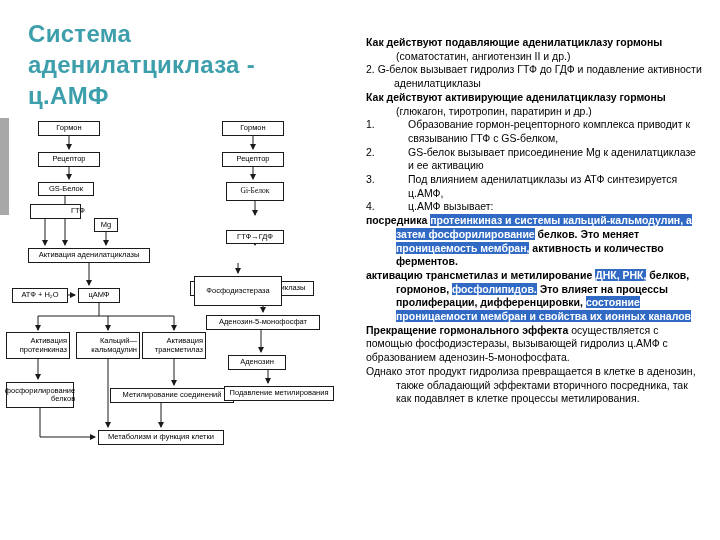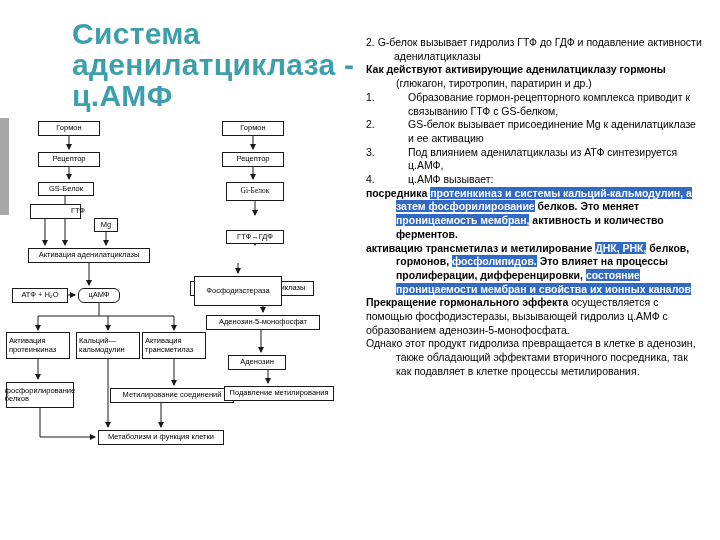--- a/index.html
+++ b/index.html
@@ -10,34 +10,33 @@
   body{
     width:720px;height:540px;background:#ffffff;overflow:hidden;
     font-family:"Liberation Sans", sans-serif;color:#000;
     position:relative;
   }
   .slide{position:absolute;inset:0;background:#fff;}
 
   
   .title{
     position:absolute;left:28px;top:18px;width:330px;
-    color:var(--title);font-weight:bold;font-size:30px;line-height:31px;
+    color:var(--title);font-weight:bold;font-size:24px;line-height:31px;
     letter-spacing:0.3px;
-    margin-left:44px;
   }
 
   
   .gray-bar{position:absolute;left:0;top:118px;width:9px;height:97px;background:#a8a8a8;}
 
   
   .flowchart{position:absolute;left:0;top:110px;width:360px;height:430px;}
   .node{
     position:absolute;border:1px solid #1a1a1a;background:#fff;
     font-size:7.5px;line-height:1.12;box-sizing:border-box;
-    display:flex;align-items:center;justify-content:center;text-align:left;
+    display:flex;align-items:center;justify-content:center;text-align:right;
     padding:1px 2px;min-height:13px;
   }
   .connectors{position:absolute;left:0;top:0;width:360px;height:430px;}
 
   
   .notes{
     position:absolute;left:366px;top:36px;width:338px;
     font-size:10.5px;line-height:13.7px;
   }
   .para{margin:0;}
@@ -105,40 +104,41 @@
       </g>
     </svg>
 
     <div class="node" style="left:38px;top:11px;width:62px;height:15px;">Гормон</div>
     <div class="node" style="left:38px;top:42px;width:62px;height:15px;">Рецептор</div>
     <div class="node" style="left:38px;top:72px;width:56px;height:14px;">GS-Белок</div>
     <div class="node" style="left:30px;top:94px;width:30px;height:15px;padding-left:47px;">ГТФ</div>
     <div class="node" style="left:94px;top:108px;width:24px;height:14px;">Mg</div>
     <div class="node" style="left:28px;top:138px;width:122px;height:15px;">Активация аденилатциклазы</div>
     <div class="node" style="left:12px;top:178px;width:56px;height:15px;">АТФ + Н₂О</div>
-    <div class="node" style="left:78px;top:178px;width:42px;height:15px;border-radius:6px;">цАМФ</div>
+    <div class="node" style="left:78px;top:178px;width:42px;height:15px;">цАМФ</div>
     <div class="node" style="left:6px;top:222px;width:64px;height:27px;">Активация протеинкиназ</div>
     <div class="node" style="left:76px;top:222px;width:64px;height:27px;">Кальций— кальмодулин</div>
     <div class="node" style="left:142px;top:222px;width:64px;height:27px;">Активация трансметилаз</div>
     <div class="node" style="left:6px;top:272px;width:68px;height:26px;">фосфорилирование белков</div>
     <div class="node" style="left:110px;top:278px;width:124px;height:15px;">Метилирование соединений</div>
     <div class="node" style="left:98px;top:320px;width:126px;height:15px;">Метаболизм и функция клетки</div>
 
     <div class="node" style="left:222px;top:11px;width:62px;height:15px;">Гормон</div>
     <div class="node" style="left:222px;top:42px;width:62px;height:15px;">Рецептор</div>
     <div class="node" style="left:226px;top:72px;width:58px;height:19px;font-family:Liberation Serif, serif;">Gi-Белок</div>
     <div class="node" style="left:226px;top:108px;width:58px;height:14px;margin-top:12px;">ГТФ→ГДФ</div>
     <div class="node" style="left:190px;top:138px;width:124px;height:15px;margin-top:33px;">Подавление аденилатциклазы</div>
     <div class="node" style="left:194px;top:166px;width:88px;height:30px;">Фосфодиэстераза</div>
     <div class="node" style="left:206px;top:205px;width:114px;height:15px;">Аденозин-5-монофосфат</div>
     <div class="node" style="left:228px;top:245px;width:58px;height:15px;">Аденозин</div>
     <div class="node" style="left:224px;top:276px;width:110px;height:15px;">Подавление метилирования</div>
   </div>
 
   <div class="notes">
+      <div class="para h"><span class="b">Как действуют подавляющие аденилатциклазу гормоны </span><span>(соматостатин, ангиотензин II и др.)</span></div>
       <div class="para n1"><span>2. G-белок вызывает гидролиз ГТФ до ГДФ и подавление активности аденилатциклазы</span></div>
       <div class="para h"><span class="b">Как действуют активирующие аденилатциклазу гормоны </span><span>(глюкагон, тиротропин, паратирин и др.)</span></div>
       <div class="para n2">
         <span class="num">1.</span>
         <span class="txt"><span>Образование гормон-рецепторного комплекса приводит к связыванию ГТФ с GS-белком,</span></span>
       </div>
       <div class="para n2">
         <span class="num">2.</span>
         <span class="txt"><span>GS-белок вызывает присоединение Mg к аденилатциклазе и ее активацию</span></span>
       </div>

